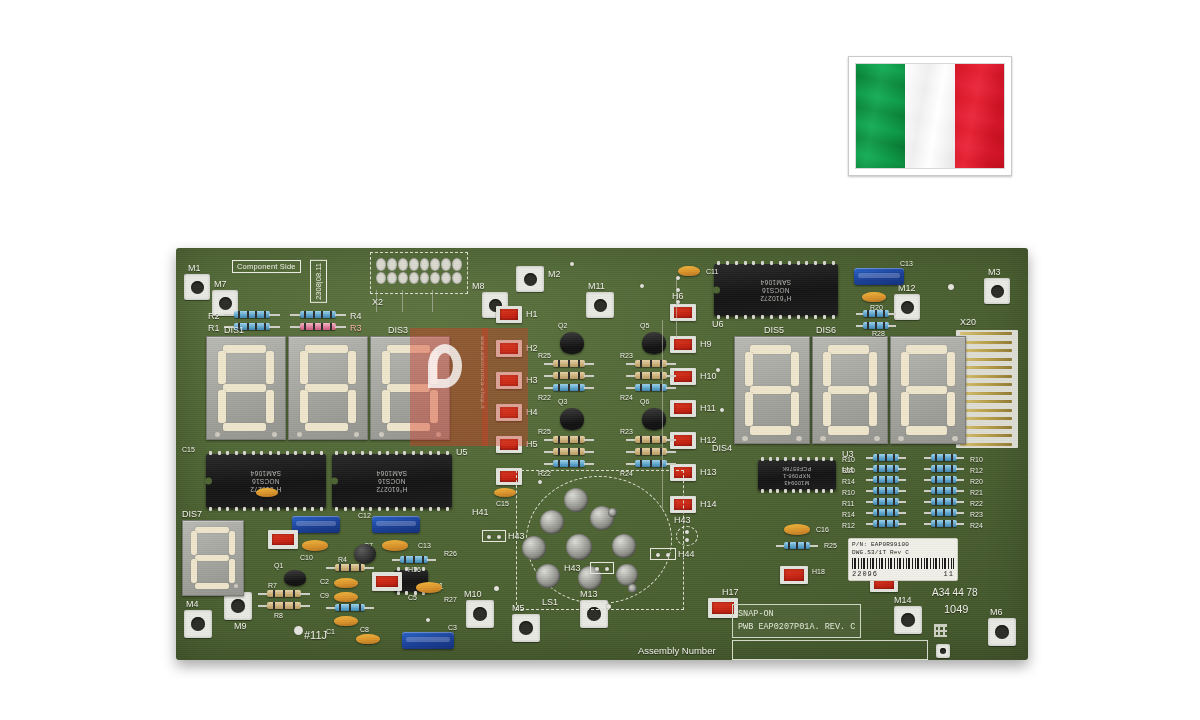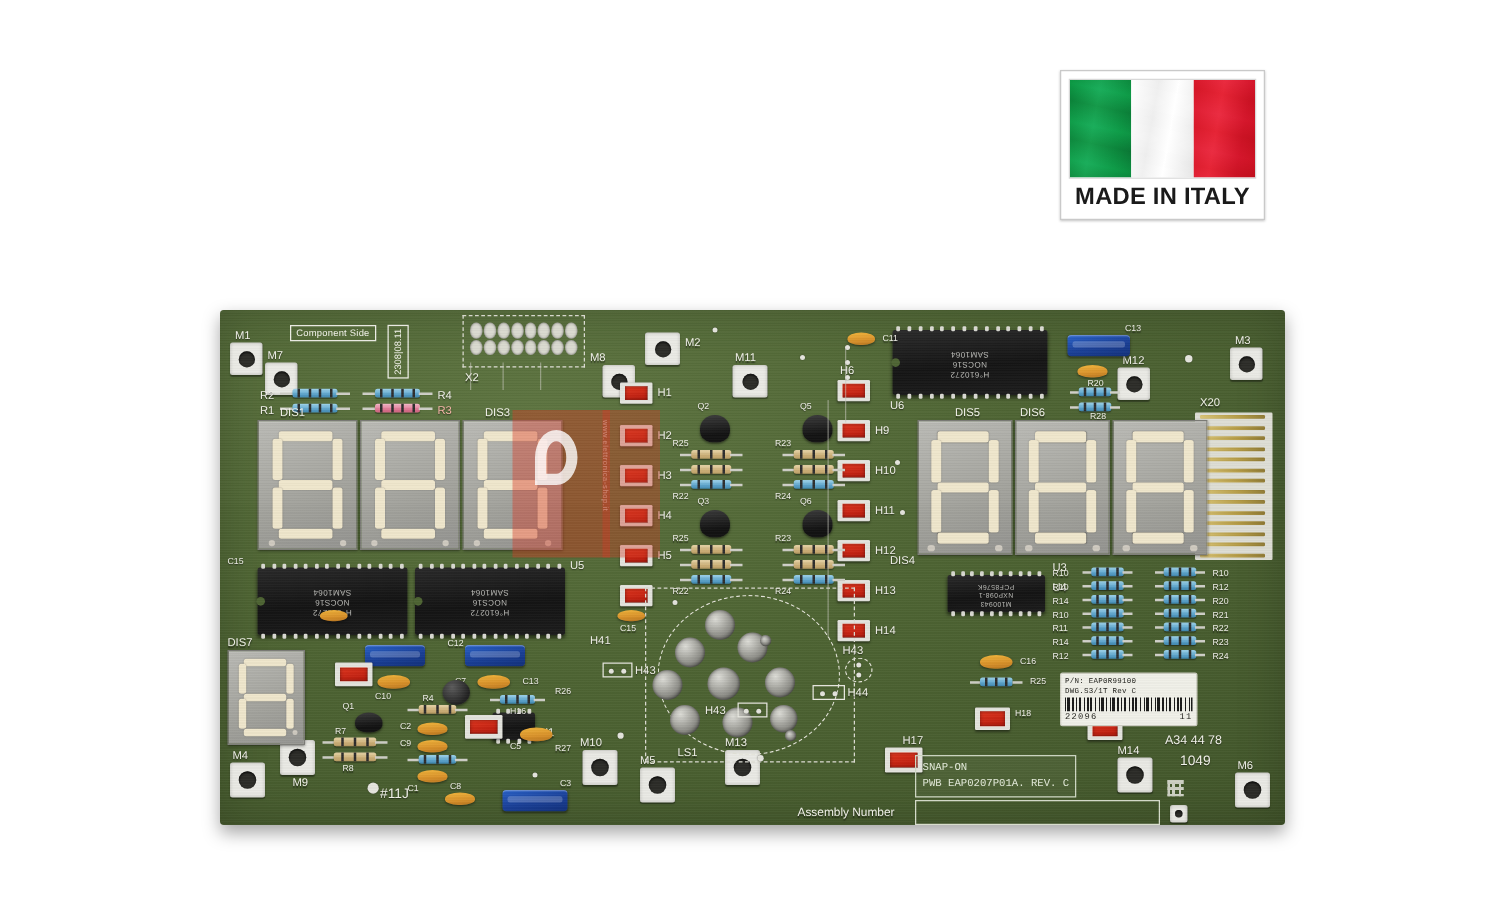--- a/index.html
+++ b/index.html
@@ -223,21 +223,20 @@
 </style>
 </head>
 <body>
 
 <div id="italy-badge">
   <div id="italy-flag">
     <div class="flag-band green"></div>
     <div class="flag-band white"></div>
     <div class="flag-band red"></div>
   </div>
-  <div id="italy-caption">MADE IN ITALY</div>
 </div>
 
 <div id="pcb">
 
   <div id="component-side" style="left:56px;top:12px">Component Side</div>
   <div id="datecode" style="left:134px;top:12px">2308|08.11</div>
 
   <div class="mpad" style="left:8px;top:26px;width:26px;height:26px">
       <i style="width:13px;height:13px"></i>
     </div>

